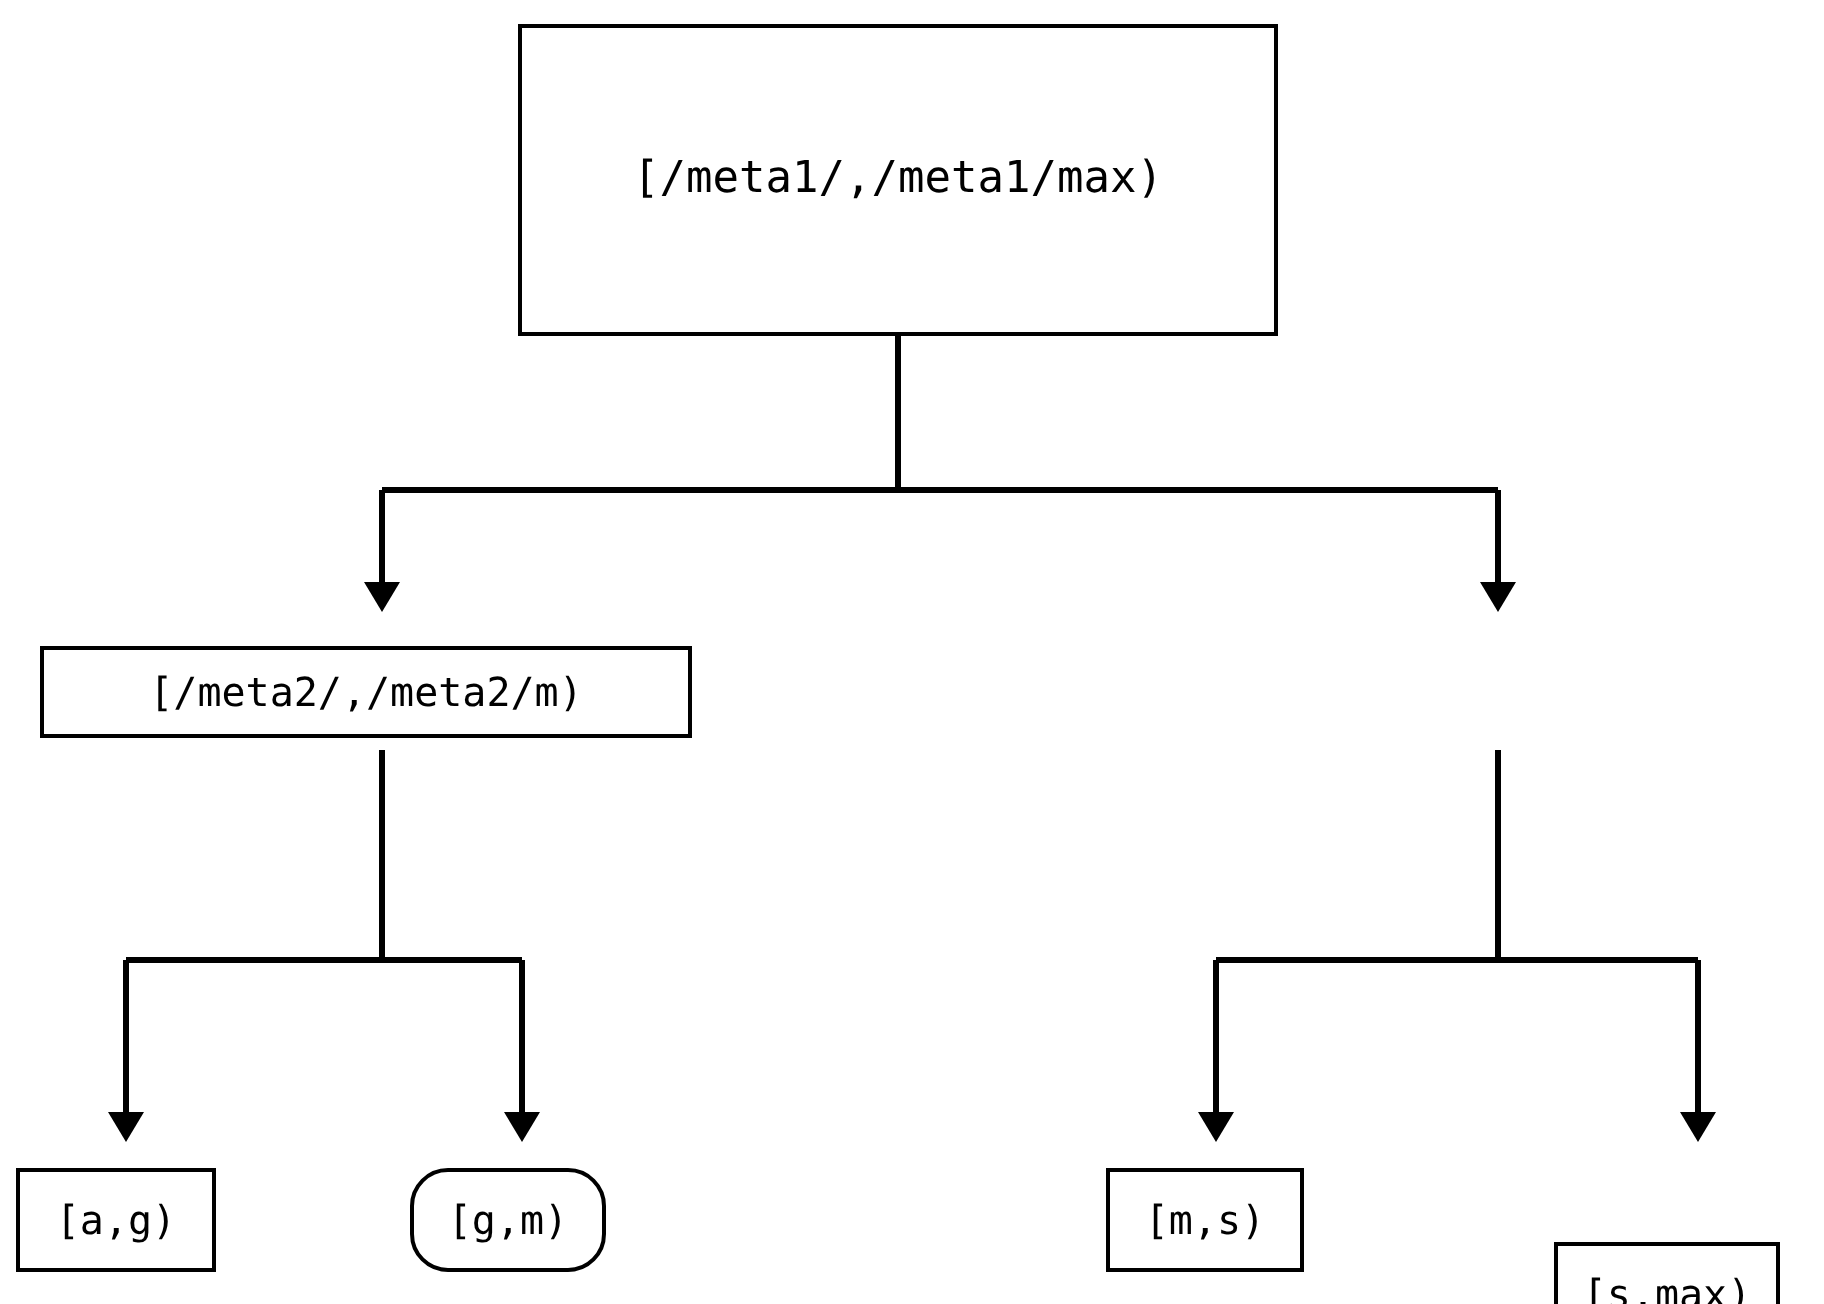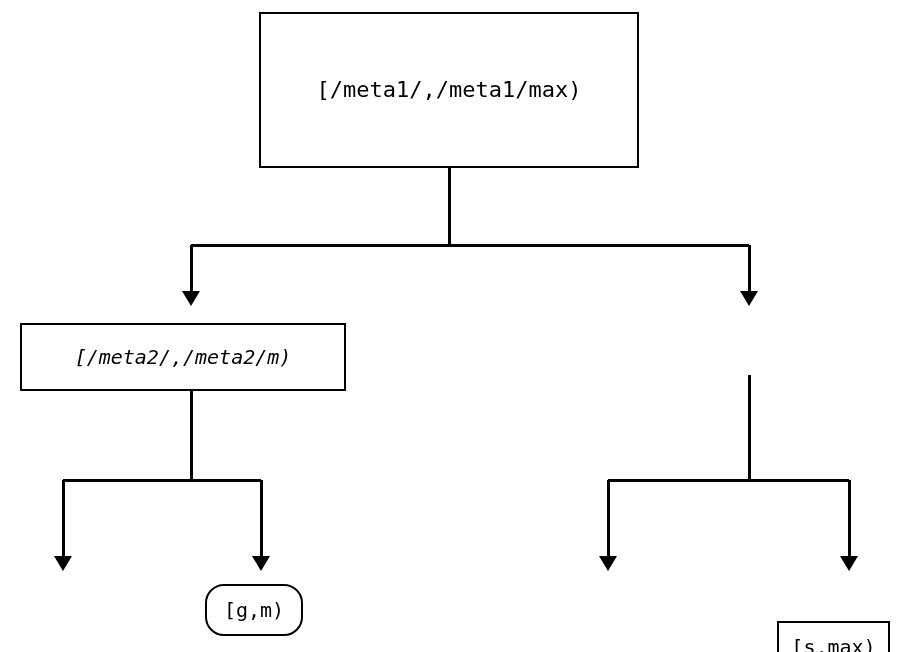--- a/index.html
+++ b/index.html
@@ -52,22 +52,21 @@
     top: 12px;
     width: 380px;
     height: 156px;
   }
   #node-root .node-label { font-size: 22px; }
   
   #node-meta2-low {
     left: 20px;
     top: 323px;
     width: 326px;
-    height: 68px;
-    font-style: italic;
+    height: 46px;
   }
   #node-meta2-high {
     left: 580px;
     top: 323px;
     width: 323px;
     height: 52px;
   }
   #node-meta2-low .node-label,
   #node-meta2-high .node-label { font-size: 20px; }
   
@@ -141,23 +140,29 @@
 
   <div class="node-box" id="node-root">
     <span class="node-label">[/meta1/,/meta1/max)</span>
   </div>
 
   <div class="node-box" id="node-meta2-low">
     <span class="node-label">[/meta2/,/meta2/m)</span>
   </div>
 
 
+  <div class="node-box" id="node-leaf-ag">
+    <span class="node-label">[a,g)</span>
+  </div>
 
   <div class="node-box" id="node-leaf-gm">
     <span class="node-label">[g,m)</span>
   </div>
 
+  <div class="node-box" id="node-leaf-ms">
+    <span class="node-label">[m,s)</span>
+  </div>
 
   <div class="node-box" id="node-leaf-smax">
     <span class="node-label">[s,max)</span>
   </div>
 
 </div>
 
 </body></html>

